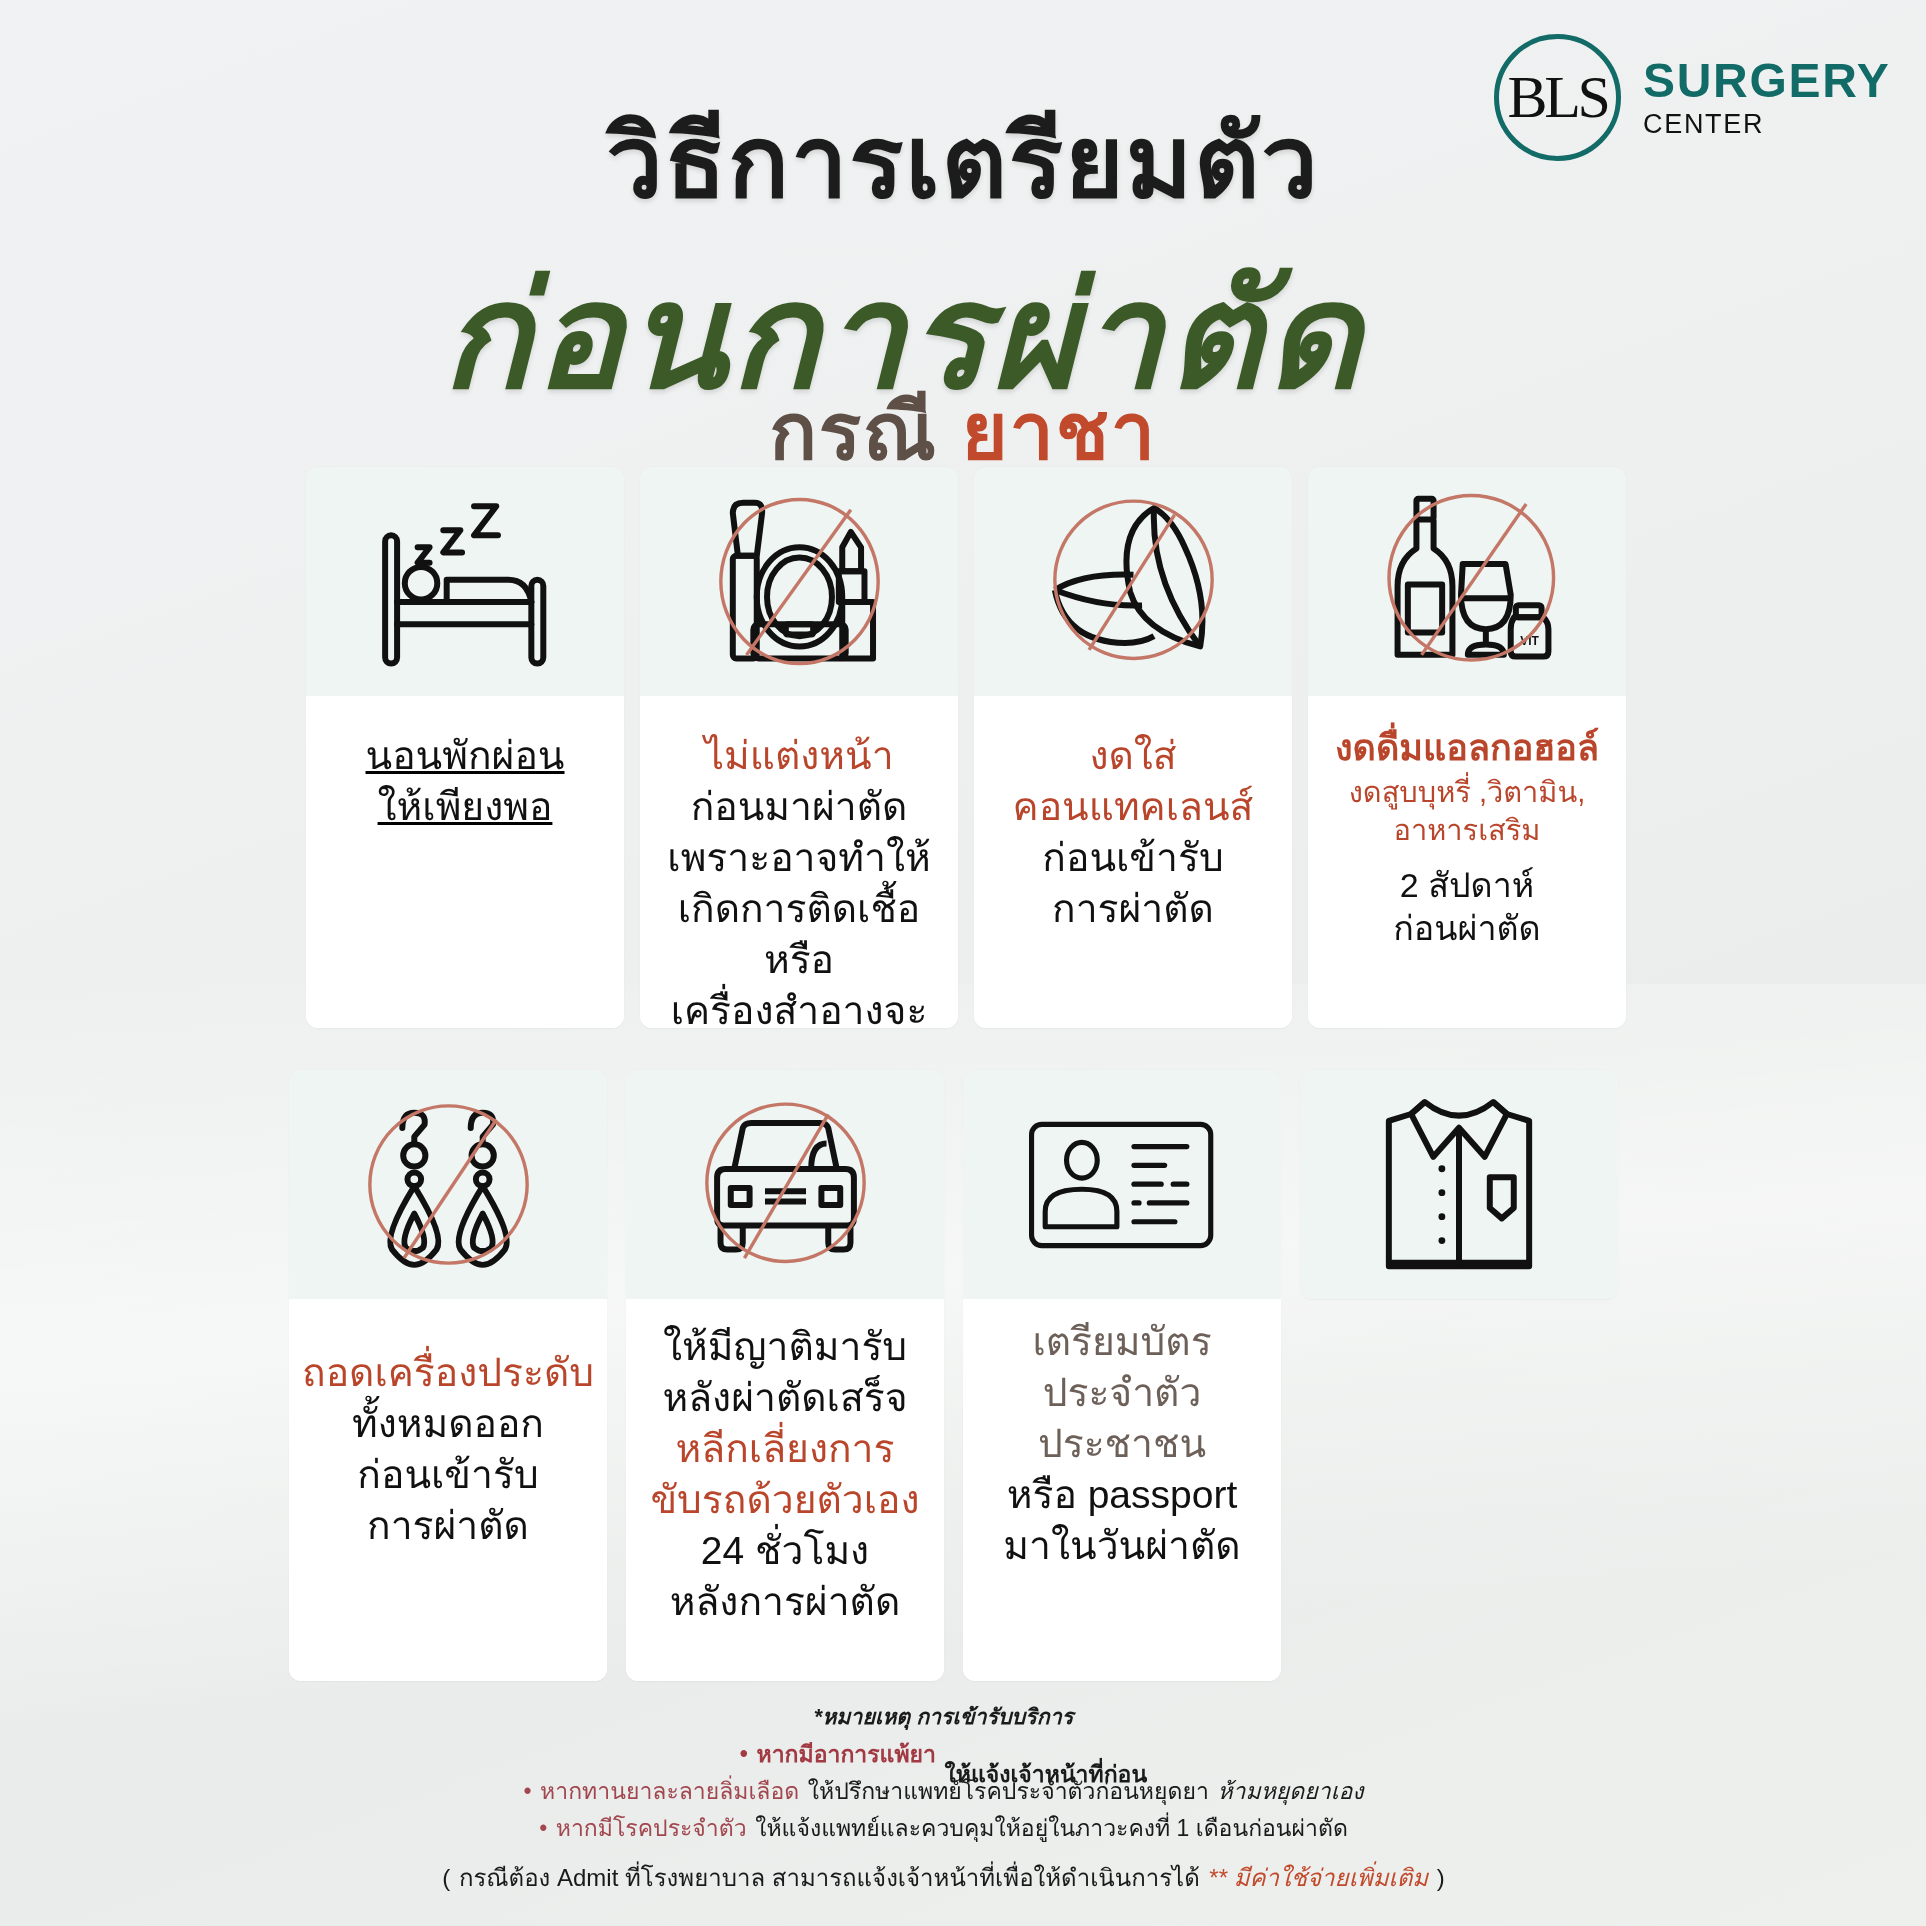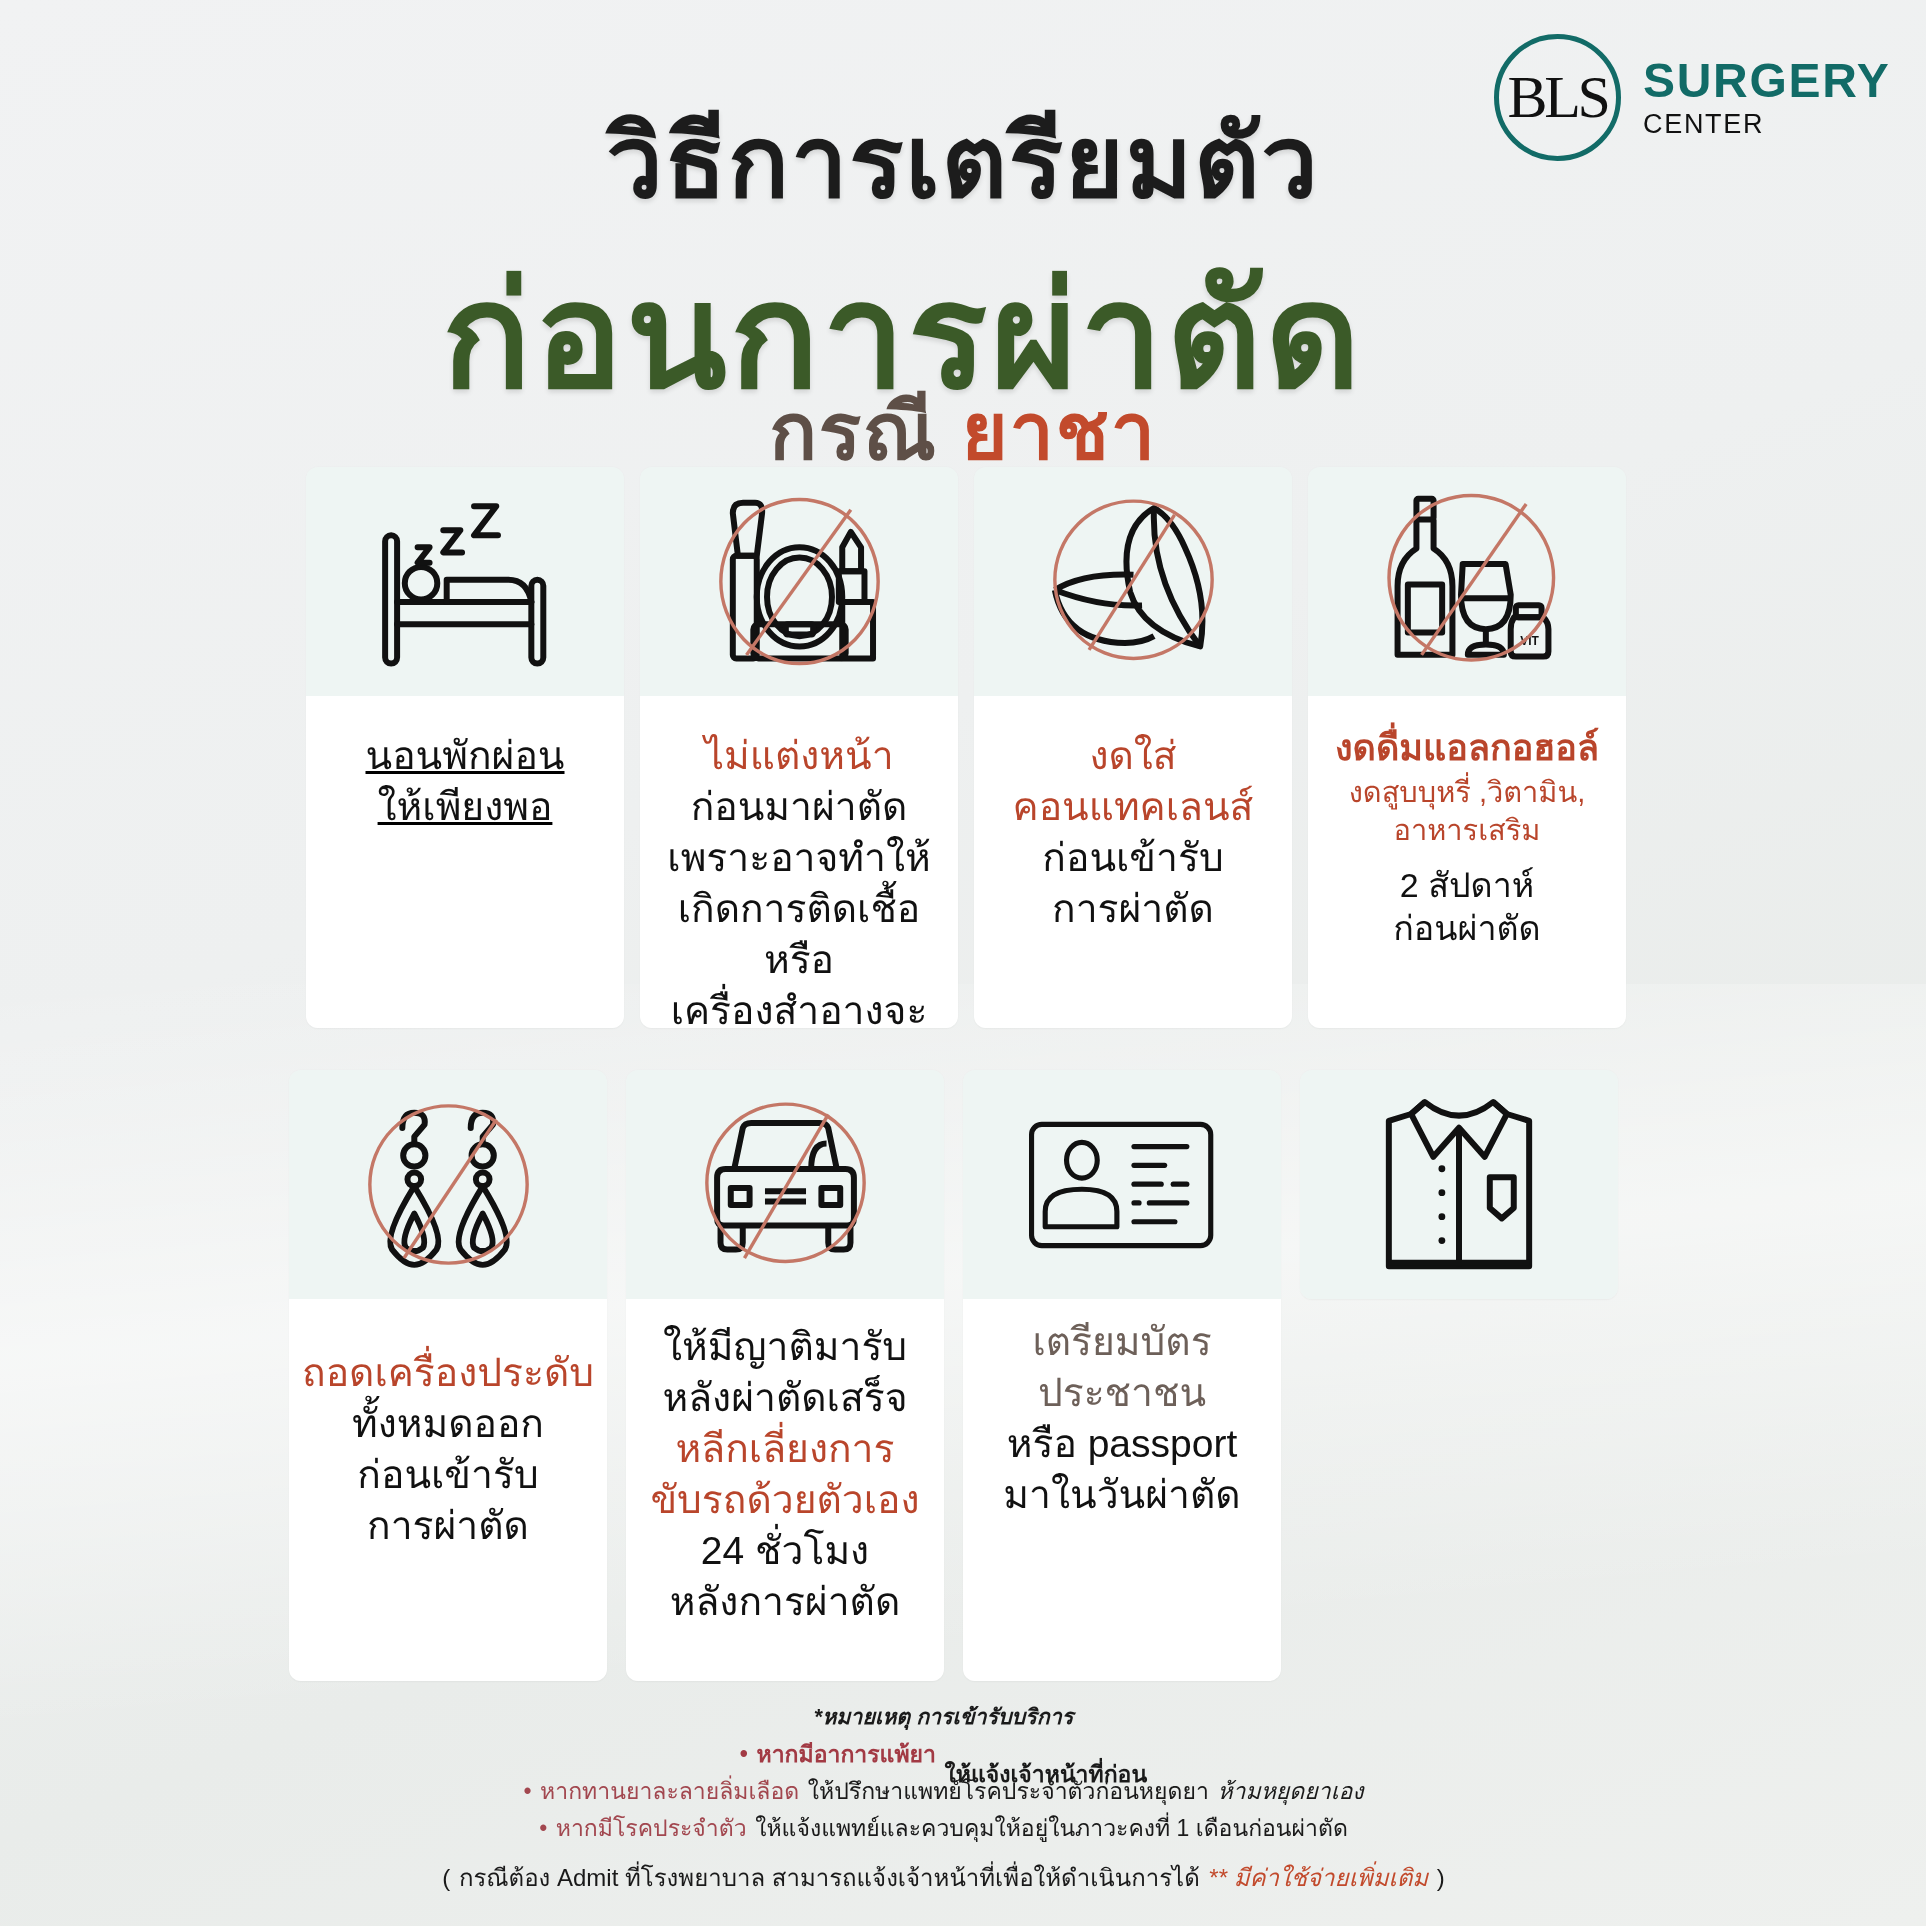--- a/index.html
+++ b/index.html
@@ -27,20 +27,21 @@
   
   .title1 {
     position: absolute; left: 0; width: 1926px; top: 81px; text-align: center;
     font-size: 101px; font-weight: bold; color: #1c1c1c; letter-spacing: 1.7px;
     text-shadow: 0 3.4px 5.1px rgba(0,0,0,0.12);
   }
   .title2 {
     position: absolute; left: 0; width: 1806px; top: 218px; text-align: center;
     font-size: 147px; font-weight: bold; color: #3b5a28; letter-spacing: 3.4px;
     text-shadow: 0 3.4px 5.1px rgba(0,0,0,0.12);
+    font-style: italic;
   }
   .title3 {
     position: absolute; left: 0; width: 1926px; top: 368px; text-align: center;
     font-size: 79px; font-weight: bold; letter-spacing: 1.7px;
   }
   .title3 .t-gray { color: #5e4f47; }
   .title3 .t-red { color: #c24a2c; }
 
   
   .card {
@@ -273,20 +274,21 @@
           <line x1="170" y1="74" x2="186" y2="74"></line>
           <line x1="124" y1="96" x2="130" y2="96"></line>
           <line x1="142" y1="96" x2="186" y2="96"></line>
           <line x1="124" y1="118" x2="172" y2="118"></line>
         </g>
       </svg>
     </span>
   </div>
   <div class="card-text" style="padding-top:17px;">
     <div class="gray">เตรียมบัตร</div>
+    <div class="gray">ประจำตัว</div>
     <div class="gray">ประชาชน</div>
     <div>หรือ passport</div>
     <div>มาในวันผ่าตัด</div>
   </div>
 </div>
 
 <div class="card row2" style="left:1300px; top:1070px;">
   <div class="card-icon">
     <span>
       <svg width="154" height="180" viewBox="0 0 180 210" fill="none">

